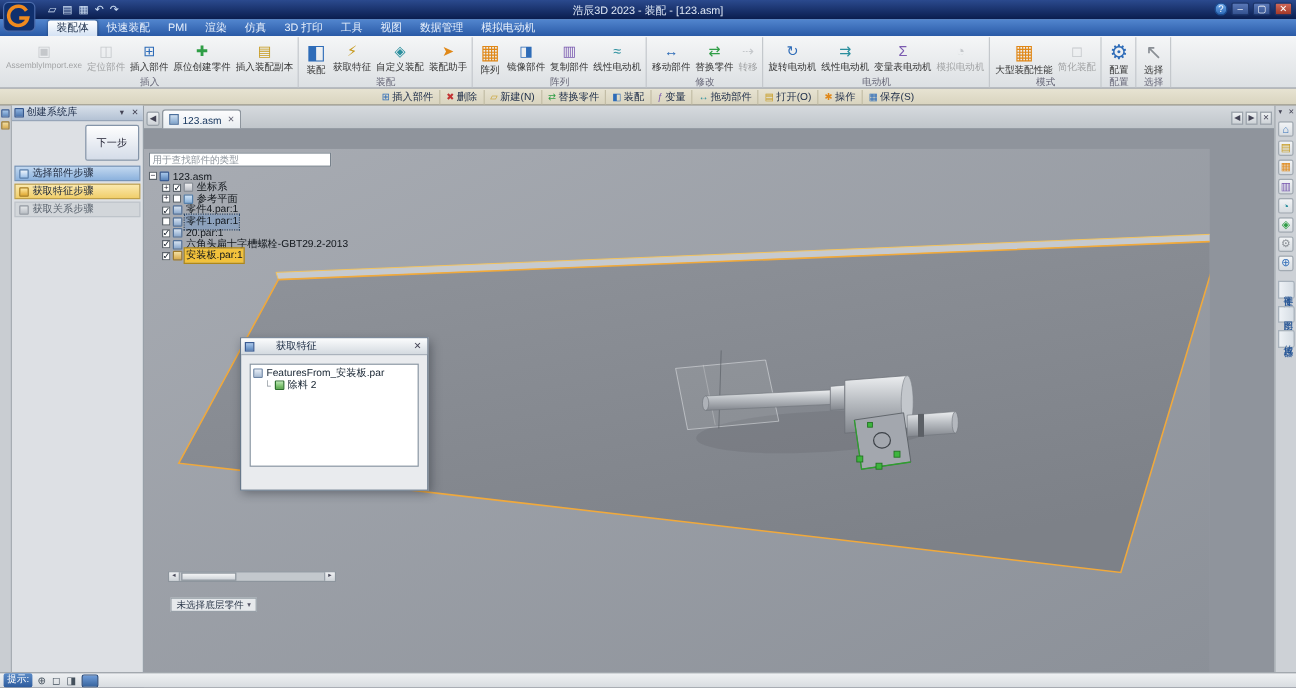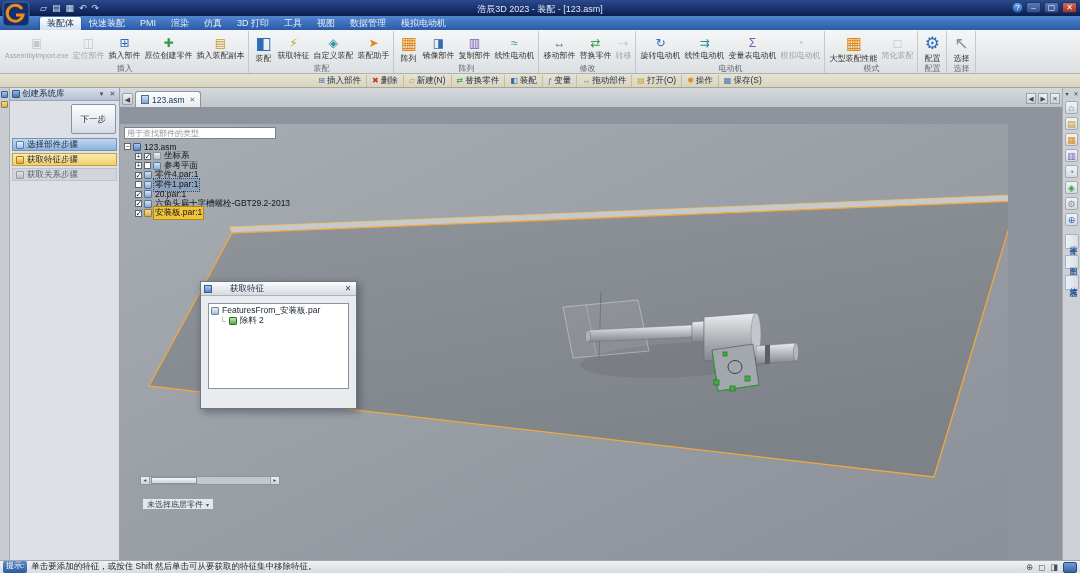--- a/index.html
+++ b/index.html
@@ -575,20 +575,19 @@
   <span class="rs-icon c-blue">⊕</span>
   <div class="vtabs">
     <div class="vtab">零件库</div>
     <div class="vtab">图层</div>
     <div class="vtab">传感器</div>
   </div>
 </div>
 
 <div class="statusbar">
   <span class="sb-badge">提示:</span>
-  <span class="sb-msg">单击要添加的特征，或按住 Shift 然后单击可从要获取的特征集中移除特征。</span>
   <div class="sb-icons">
     <span>⊕</span>
     <span>◻</span>
     <span>◨</span>
     <span class="sb-corner"></span>
   </div>
 </div>
 
 </body></html>

